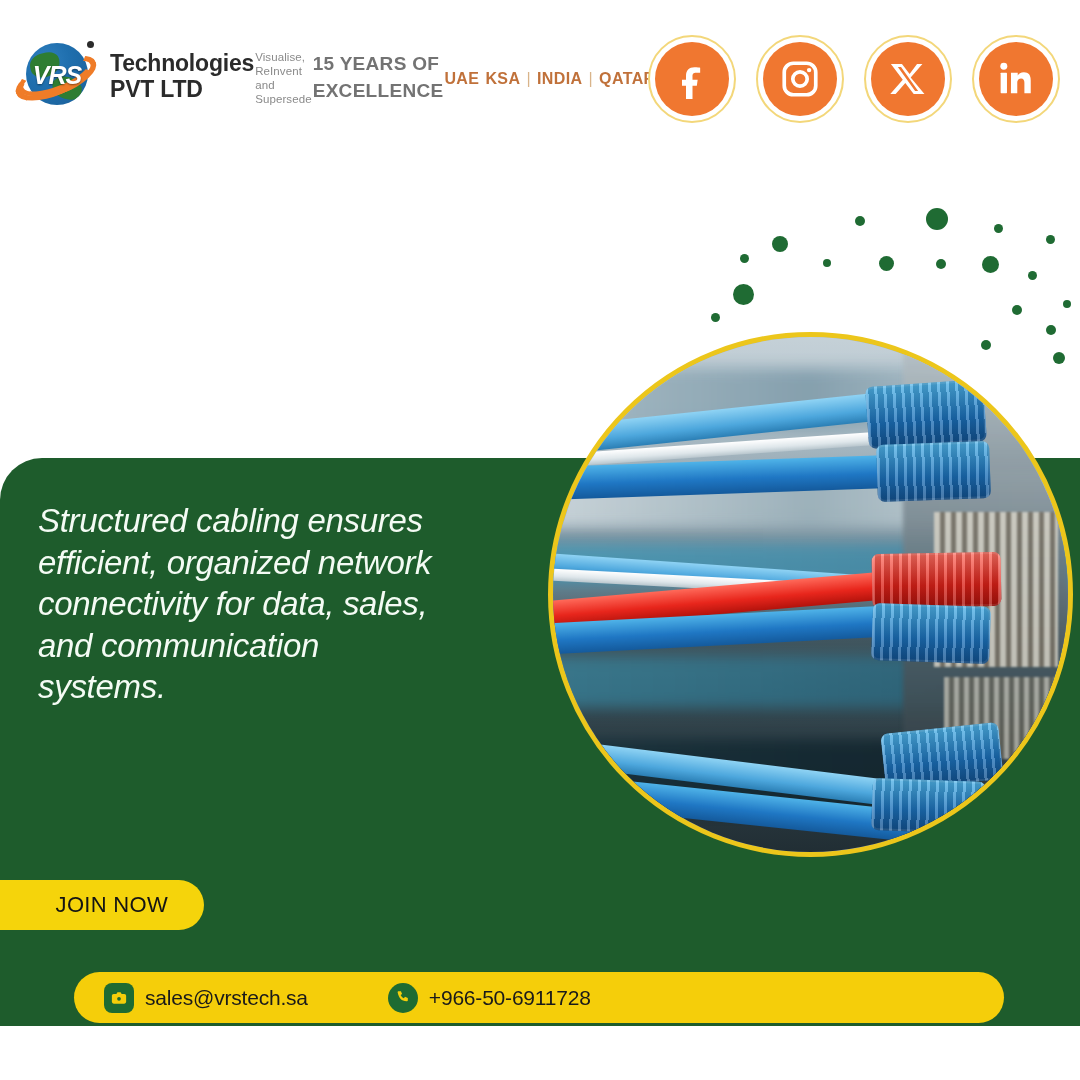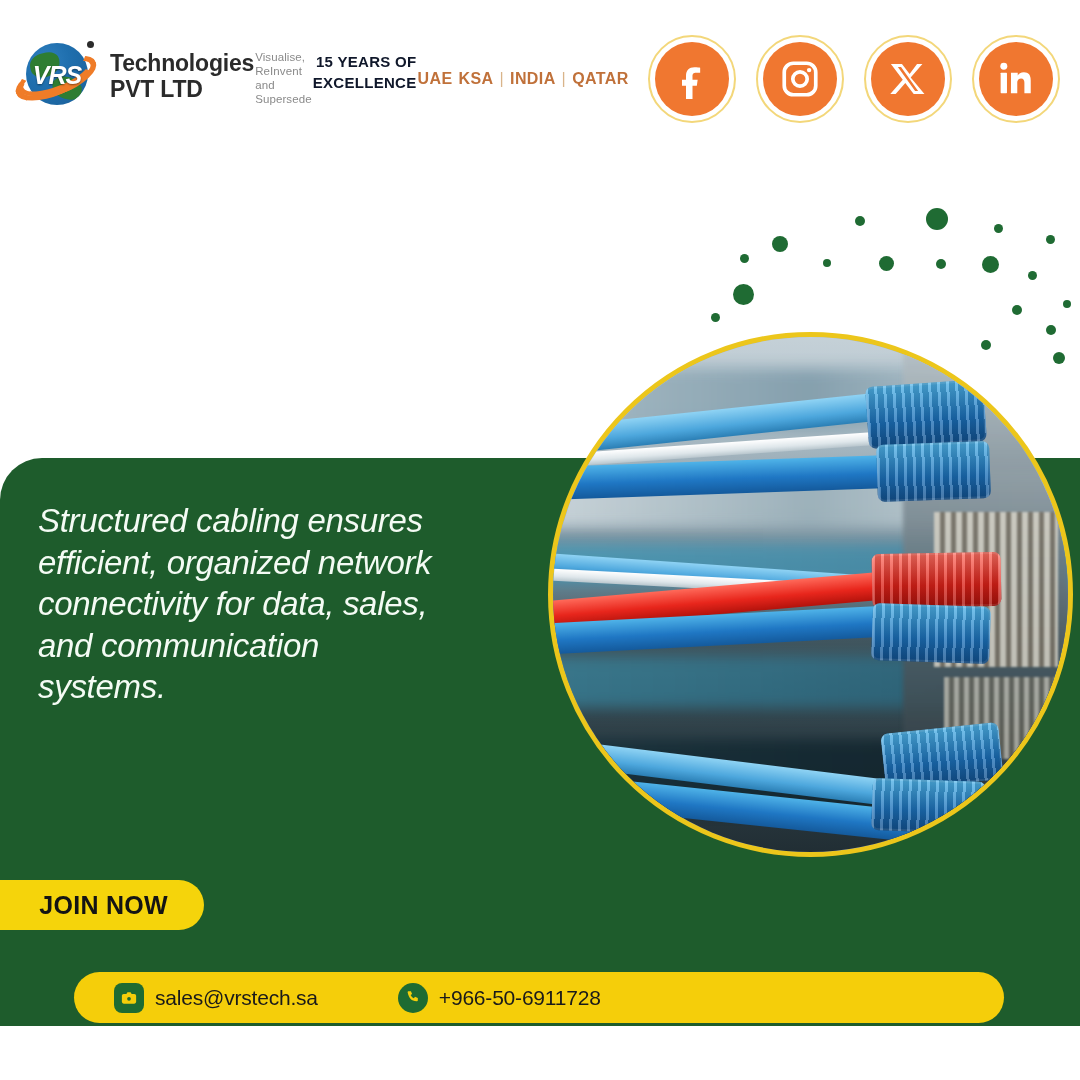--- a/index.html
+++ b/index.html
@@ -70,21 +70,21 @@
     z-index:4;
   }
   .globe-mark .dot-top {
     position:absolute; right:6px; top:6px;
     width:7px; height:7px; border-radius:50%;
     background:#2b2b2b;
   }
   .brand-text { display:flex; flex-direction:row; gap:1px; padding-top:2px; }
   .brand-line1 { font-size:23px; font-weight:bold; color:#2b2b2b; letter-spacing:-.2px; line-height:1.1; }
   .brand-line2 { font-size:11.5px; color:#8a8a8a; letter-spacing:.1px; line-height:1.2; }
-  .brand-line3 { font-size:15px; font-weight:bold; color:#0f172a; letter-spacing:.3px; line-height:1.4;text-align:right; }
+  .brand-line3 { font-size:19px; font-weight:bold; color:#737373; letter-spacing:.3px; line-height:1.4; }
   .brand-line4 { font-size:16px; font-weight:bold; color:#c0713a; letter-spacing:.4px; display:flex; gap:6px; align-items:center; }
   .brand-line4 .sep { color:#d9b48a; font-weight:normal; }
 
   
   .socials {
     position:absolute; right:20px; top:35px;
     display:flex; gap:20px; align-items:center;
   }
   .social-btn {
     width:88px; height:88px; border-radius:50%;
@@ -136,37 +136,37 @@
   .join-btn {
     position:absolute; left:-36px; top:880px;
     width:240px; height:50px;
     background:#f5d40b;
     border-radius:26px;
     display:flex; align-items:center; justify-content:flex-end;
     padding-right:36px;
     cursor:pointer;
   }
   .join-btn span {
-    font-size:25px; font-weight:bold;
+    font-size:22px; font-weight:normal;
     letter-spacing:.3px; color:#141414;
   }
 
   
   .contact-bar {
     position:absolute; left:74px; top:972px;
     width:930px; height:51px;
     background:#f5ce0a;
     border-radius:26px;
     display:flex; align-items:center;
   }
   .contact-item {
     display:flex; align-items:center; gap:11px;
     cursor:pointer;
   }
-  .ci-email { margin-left:40px; }
+  .ci-email { margin-left:30px; }
   .ci-phone { margin-left:80px; }
   .ci-web   { margin-left:80px; }
   .ci-icon {
     width:30px; height:30px; flex:0 0 30px;
     border-radius:50%;
     background:#1e6b32;
     display:flex; align-items:center; justify-content:center;
     color:#f5ce0a;
   }
   .ci-icon.sq { border-radius:8px; }

